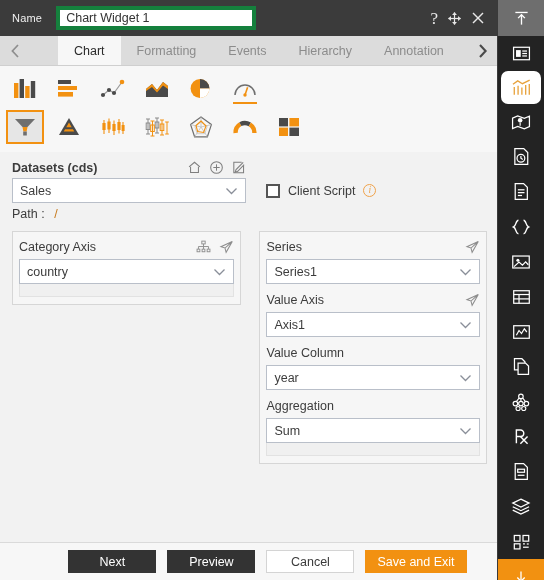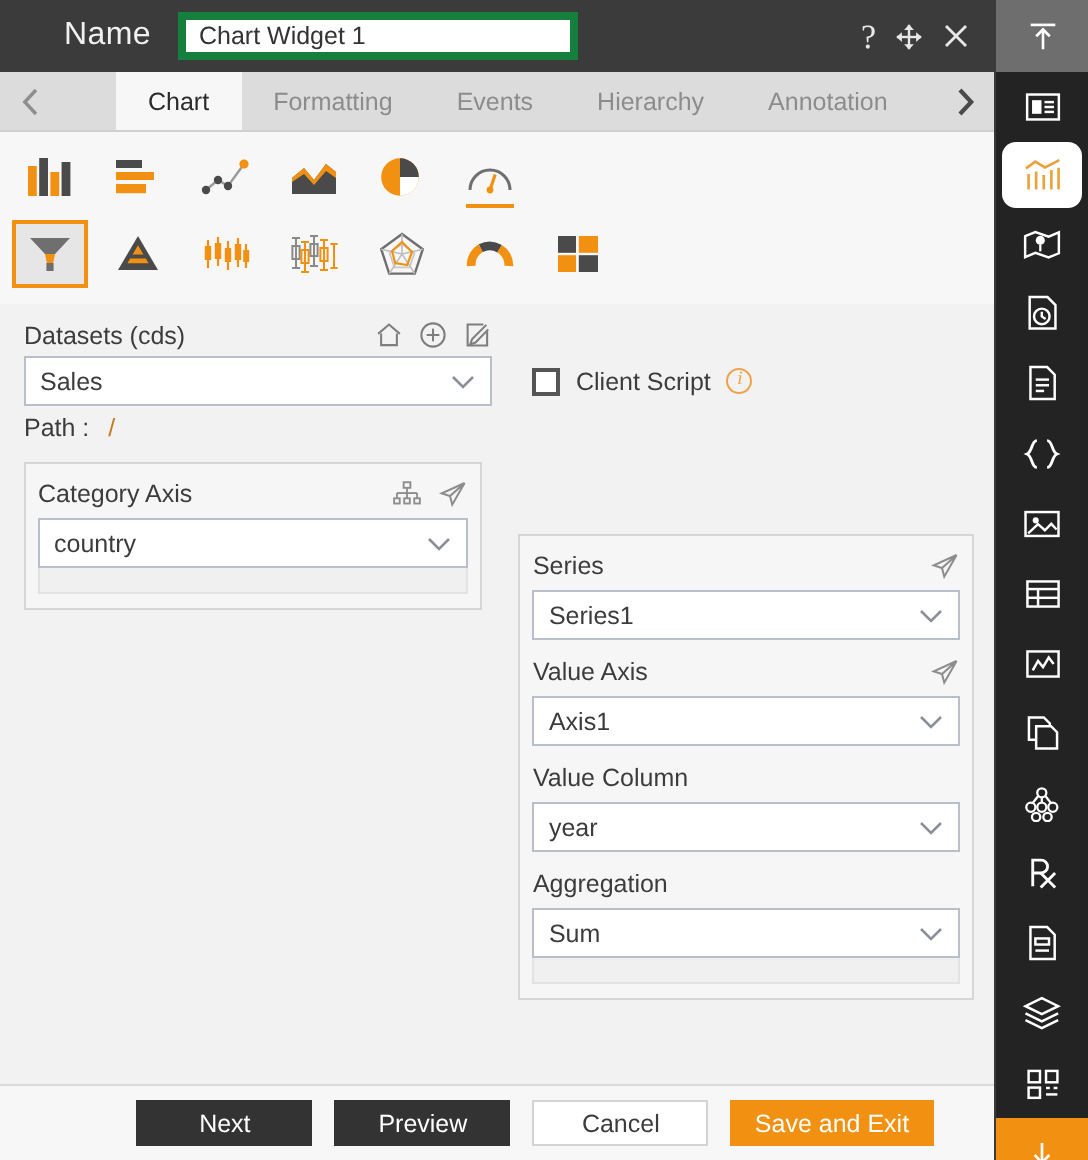--- a/index.html
+++ b/index.html
@@ -29,22 +29,22 @@
   
   .titlebar {
     height: 36px;
     background: #3b3b3b;
     display: flex; align-items: center;
     padding: 0 8px 0 0;
     flex: none;
   }
   .titlebar-label {
     color: #f0f0f0;
-    font-size: 16px;
-    padding: 0 14px 0 32px;
+    font-size: 11px;
+    padding: 0 14px 0 12px;
     letter-spacing: .2px;
     white-space: nowrap;
   }
   .name-input {
     width: 200px; height: 24px;
     background: #ffffff;
     border: 4px solid #15803d;
     font-family: "Liberation Sans", sans-serif;
     font-size: 12.5px;
     color: #333;
@@ -140,20 +140,21 @@
     overflow: hidden;
   }
 
   
   .datasets {
     padding: 8px 10px 2px 12px;
   }
   .ds-head {
     display: flex; align-items: center;
     width: 234px;
+    font-weight: bold;
   }
   .ds-label { font-size: 12.5px; color: #3c3c3c; }
   .ds-icons {
     margin-left: auto;
     display: flex; align-items: center; gap: 7px;
     color: #7e7e7e;
   }
   .ds-icons span { cursor: pointer; display: flex; }
   .ds-row2 {
     display: flex; align-items: center;
@@ -217,21 +218,21 @@
     display: flex;
     padding: 8px 10px 0 12px;
     align-items: flex-start;
   }
   .panel {
     background: #f6f6f6;
     border: 1px solid #d6d6d6;
     padding: 6px 6px 6px 6px;
   }
   .panel-left { width: 236px; }
-  .panel-right { width: 234px; margin-left: 18px; margin-top: 36px; }
+  .panel-right { width: 234px; margin-left: 18px; }
 
   .field { margin-bottom: 1px; }
   .field + .field { margin-top: 7px; }
   .field-head {
     display: flex; align-items: center;
     height: 18px;
   }
   .field-label { font-size: 12.5px; color: #3c3c3c; }
   .field-icons {
     margin-left: auto;

